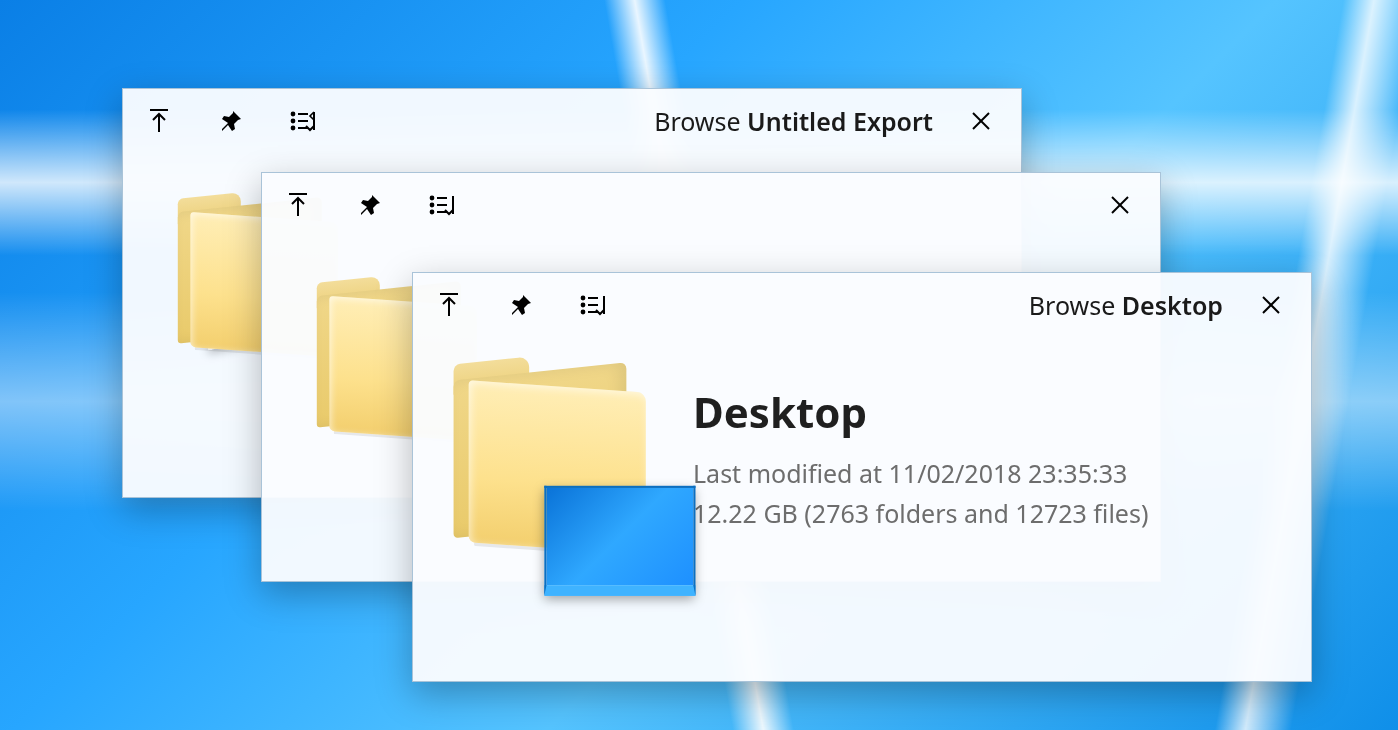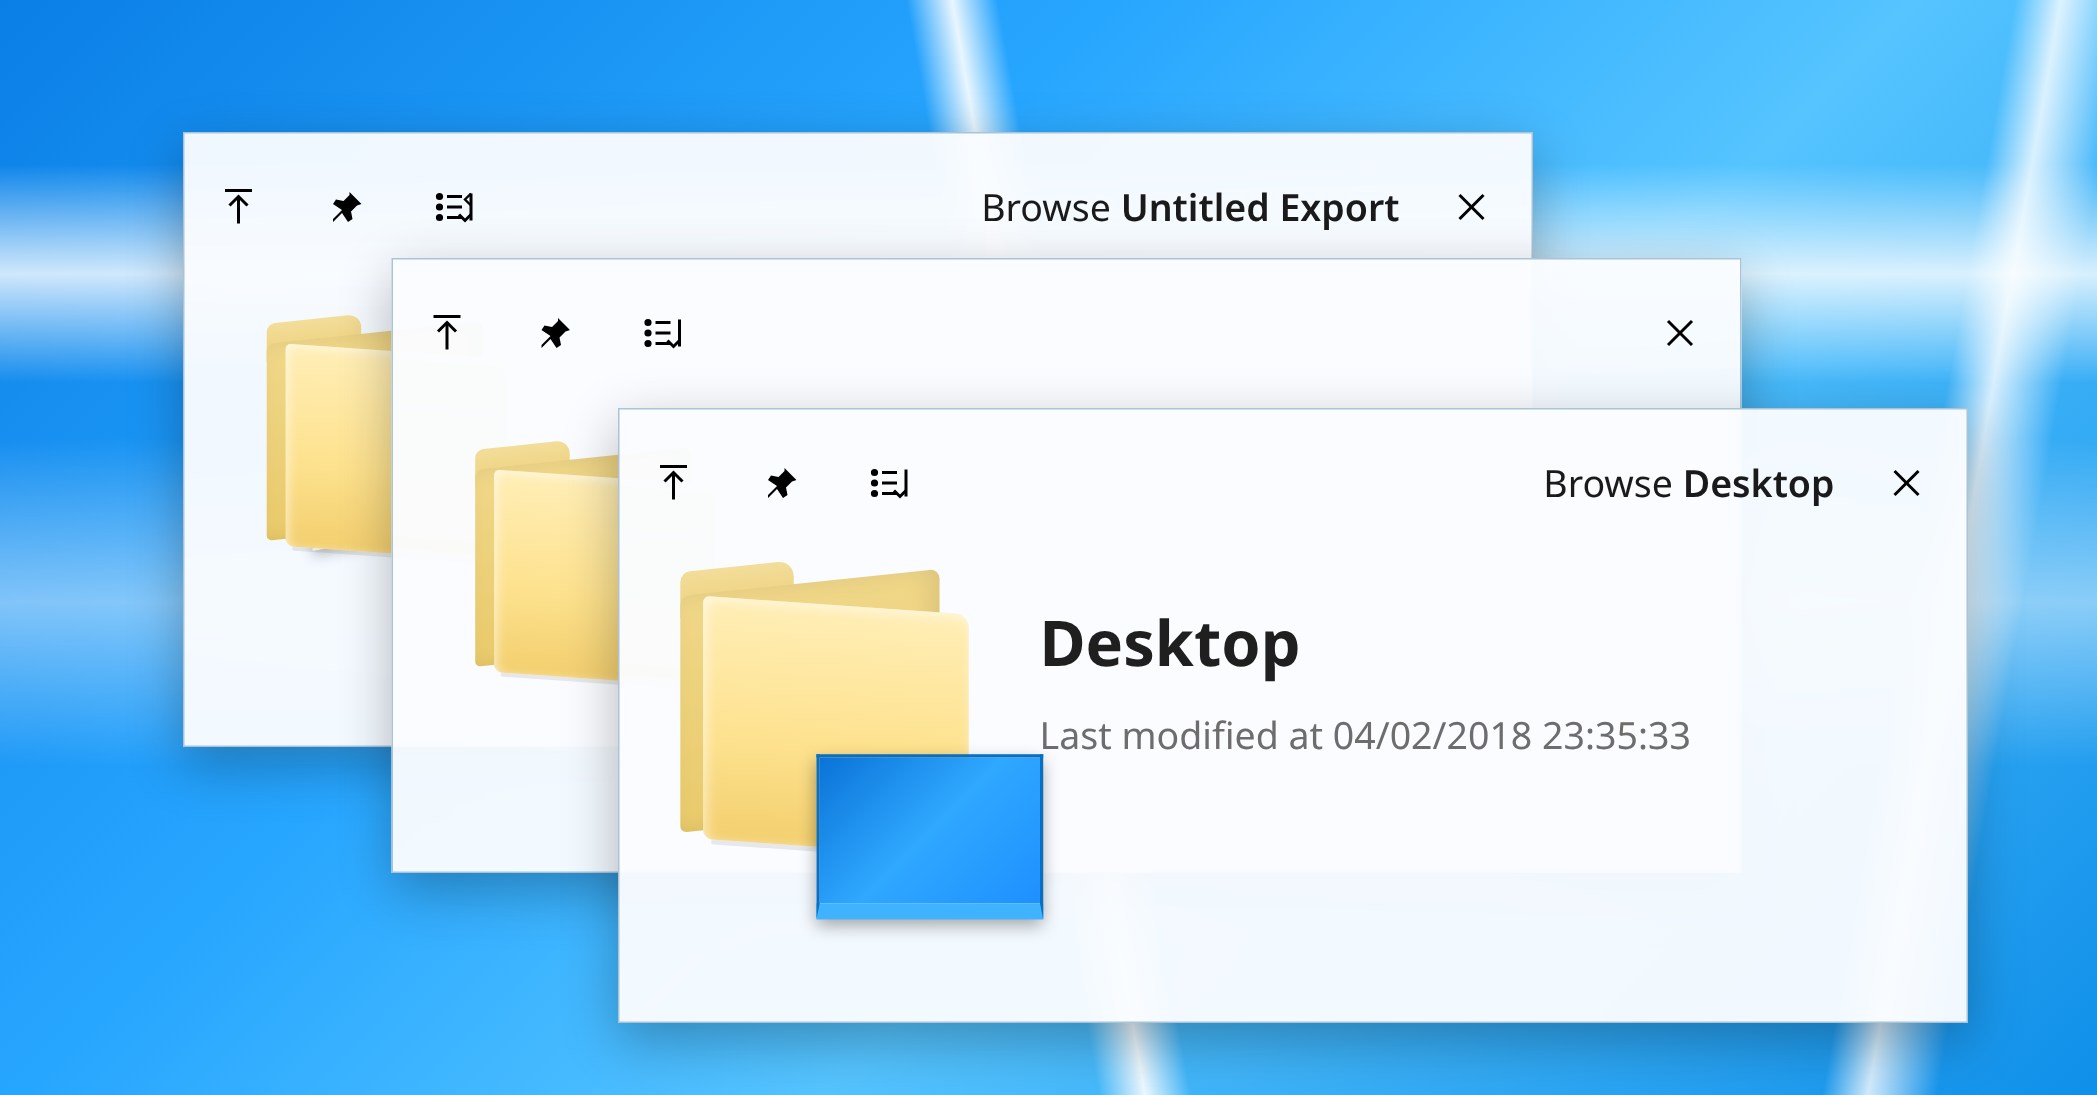--- a/index.html
+++ b/index.html
@@ -33,21 +33,21 @@
   .popup {
     position: absolute;
     background: rgba(250,252,255,0.96);
     border: 1px solid #a9c3d8;
     box-shadow: 0 12px 34px rgba(0,0,0,0.28);
   }
   .popup .toolbar {
     display: flex;
     align-items: center;
     height: 64px;
-    padding: 17px 16px 0 8px;
+    padding: 0 16px 0 8px;
   }
   .popup .tb-btn {
     width: 56px;
     height: 56px;
     display: flex;
     align-items: center;
     justify-content: center;
     margin-right: 16px;
   }
   .popup .tb-btn svg { display:block; }
@@ -282,18 +282,19 @@
 
     <div class="content">
       <div class="folder-icon" style="transform:scale(1.08) translateY(10px);">
         <div class="folder-tab"></div>
         <div class="folder-back"></div>
         <div class="folder-front"></div>
         <div class="monitor"></div>
       </div>
       <div class="meta" style="padding-top:40px;">
         <h1>Desktop</h1>
-        <p>Last modified at 04/02/2018 23:35:33</p>
+        <p>Last modified at 11/02/2018 23:35:33</p>
+        <p>12.22 GB (2763 folders and 12723 files)</p>
       </div>
     </div>
   </div>
 
 </div>
 
 </body></html>

